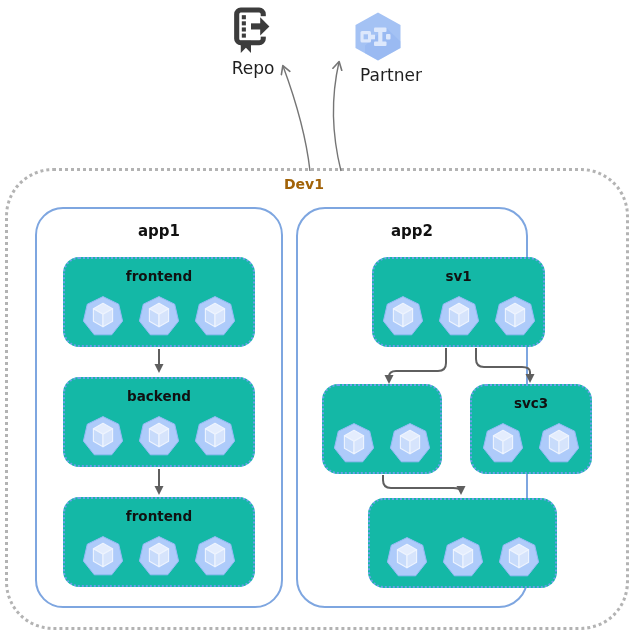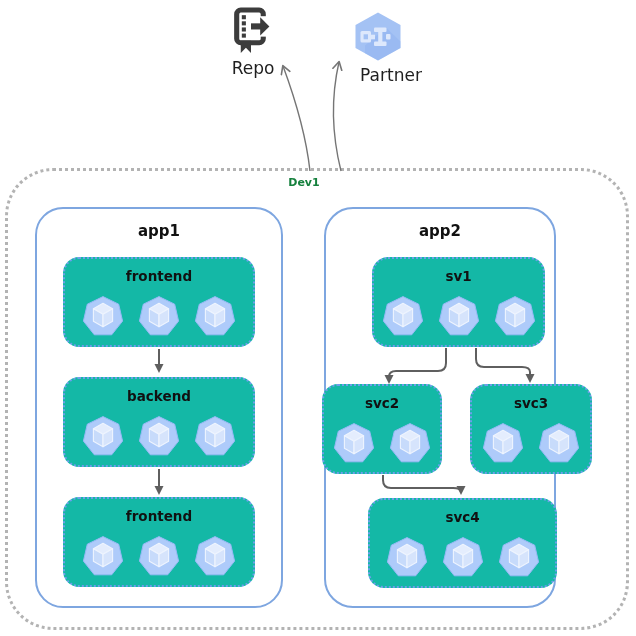--- a/index.html
+++ b/index.html
@@ -14,29 +14,29 @@
   #repo-label{left:213px;top:58px;width:80px;}
   #partner-icon{left:351px;top:11px;width:54px;height:51px;}
   #partner-label{left:351px;top:65px;width:80px;}
   
   #dev1-boundary{
     position:absolute;left:5px;top:168px;width:624px;height:462px;
     border:3px dotted #b3b3b3;border-radius:48px;box-sizing:border-box;background:#ffffff;
   }
   #dev1-label{
     position:absolute;left:254px;top:176px;width:100px;text-align:center;
-    font-size:11px;font-weight:bold;color:#15803d;
+    font-size:14px;font-weight:bold;color:#a16207;
   }
   
   .app-box{
     position:absolute;border:2px solid #7ea6e0;border-radius:28px;
     box-sizing:border-box;background:#ffffff;
   }
   #app1-box{left:35px;top:207px;width:248px;height:401px;}
-  #app2-box{left:324px;top:207px;width:232px;height:401px;border-radius:29px;}
+  #app2-box{left:296px;top:207px;width:232px;height:401px;border-radius:29px;}
   .app-label{
     position:absolute;left:0;right:0;top:13px;text-align:center;
     font-size:15px;font-weight:bold;color:#111111;
   }
   
   .service{
     position:absolute;border:2px dotted #6d9eeb;border-radius:16px;
     box-sizing:border-box;background:#14b8a6;
   }
   .service-label{
@@ -223,21 +223,20 @@
     <polygon points="22,2.6 37.7,10.2 41.6,27.1 30.7,40.8 13.3,40.8 2.4,27.1 6.3,10.2" fill="#aecbfa" stroke="#96b9f6" stroke-width="1"></polygon>
     <g stroke="#eef4fe" stroke-width="1.1" stroke-linejoin="round">
       <polygon points="22,9.2 31.6,14.7 22,20.2 12.4,14.7" fill="#e4edfd"></polygon>
       <polygon points="12.4,14.7 22,20.2 22,32.8 12.4,27.3" fill="#c7dbfb"></polygon>
       <polygon points="31.6,14.7 22,20.2 22,32.8 31.6,27.3" fill="#d6e4fc"></polygon>
     </g>
   </svg>
 </div>
   </div>
   <div class="service" id="svc-svc2">
-    <div class="service-label">svc2</div>
     <div class="pods">
   <svg width="44" height="44" viewBox="0 0 44 44">
     <polygon points="22,2.6 37.7,10.2 41.6,27.1 30.7,40.8 13.3,40.8 2.4,27.1 6.3,10.2" fill="#aecbfa" stroke="#96b9f6" stroke-width="1"></polygon>
     <g stroke="#eef4fe" stroke-width="1.1" stroke-linejoin="round">
       <polygon points="22,9.2 31.6,14.7 22,20.2 12.4,14.7" fill="#e4edfd"></polygon>
       <polygon points="12.4,14.7 22,20.2 22,32.8 12.4,27.3" fill="#c7dbfb"></polygon>
       <polygon points="31.6,14.7 22,20.2 22,32.8 31.6,27.3" fill="#d6e4fc"></polygon>
     </g>
   </svg>
 
@@ -267,21 +266,20 @@
     <polygon points="22,2.6 37.7,10.2 41.6,27.1 30.7,40.8 13.3,40.8 2.4,27.1 6.3,10.2" fill="#aecbfa" stroke="#96b9f6" stroke-width="1"></polygon>
     <g stroke="#eef4fe" stroke-width="1.1" stroke-linejoin="round">
       <polygon points="22,9.2 31.6,14.7 22,20.2 12.4,14.7" fill="#e4edfd"></polygon>
       <polygon points="12.4,14.7 22,20.2 22,32.8 12.4,27.3" fill="#c7dbfb"></polygon>
       <polygon points="31.6,14.7 22,20.2 22,32.8 31.6,27.3" fill="#d6e4fc"></polygon>
     </g>
   </svg>
 </div>
   </div>
   <div class="service" id="svc-svc4">
-    <div class="service-label">svc4</div>
     <div class="pods">
   <svg width="44" height="44" viewBox="0 0 44 44">
     <polygon points="22,2.6 37.7,10.2 41.6,27.1 30.7,40.8 13.3,40.8 2.4,27.1 6.3,10.2" fill="#aecbfa" stroke="#96b9f6" stroke-width="1"></polygon>
     <g stroke="#eef4fe" stroke-width="1.1" stroke-linejoin="round">
       <polygon points="22,9.2 31.6,14.7 22,20.2 12.4,14.7" fill="#e4edfd"></polygon>
       <polygon points="12.4,14.7 22,20.2 22,32.8 12.4,27.3" fill="#c7dbfb"></polygon>
       <polygon points="31.6,14.7 22,20.2 22,32.8 31.6,27.3" fill="#d6e4fc"></polygon>
     </g>
   </svg>
 

